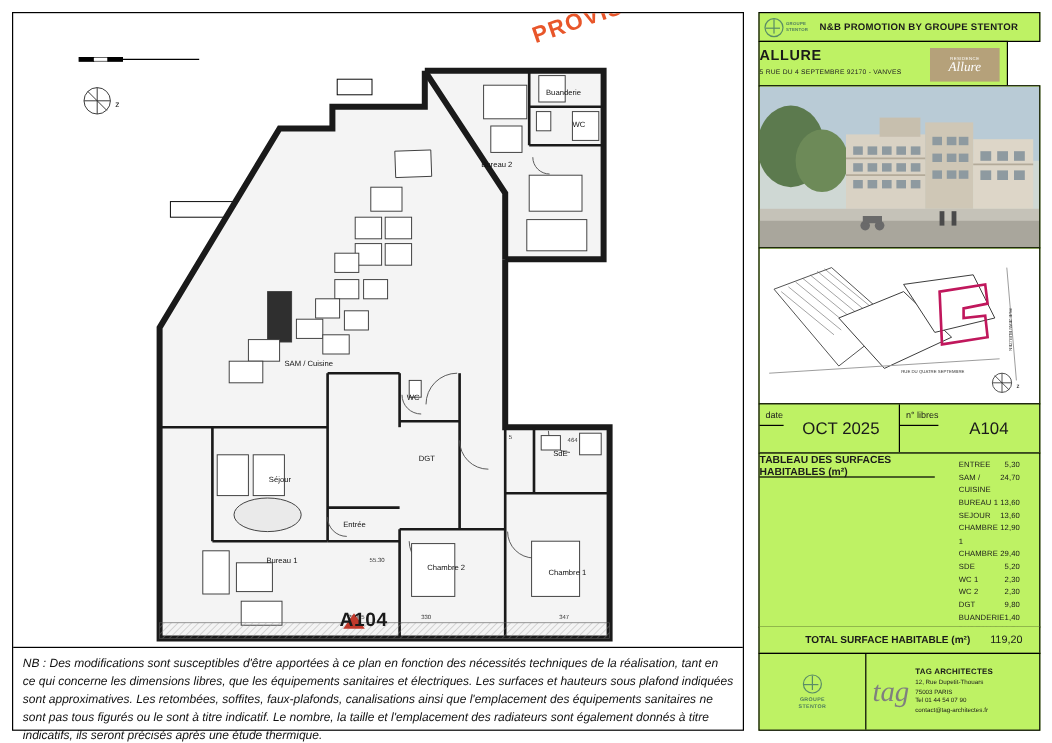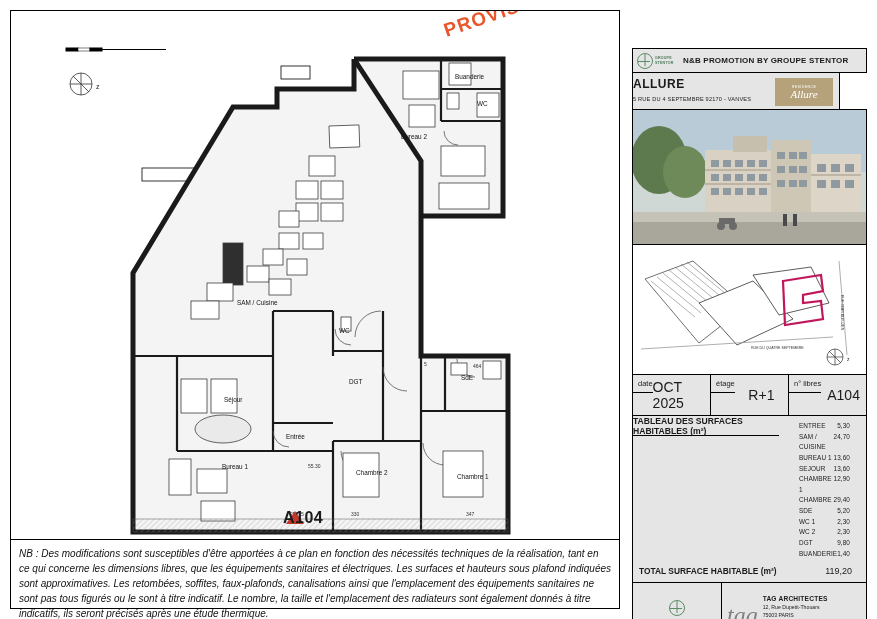--- a/index.html
+++ b/index.html
@@ -91,22 +91,21 @@
   .info-col {
     position: absolute;
     left: 632px;
     top: 10px;
     width: 235px;
     height: 599px;
   }
   .box {
     border: 1px solid #000;
     box-sizing: border-box;
-    background: #e5e5e5;
-    margin-top: 38px;
+    background: #bef264;
   }
   .promo-bar {
     position: absolute;
     left: 0; top: 0;
     width: 235px; height: 25px;
     display: flex;
     align-items: center;
     gap: 6px;
     padding-left: 4px;
     font-size: 8px;
@@ -217,20 +216,21 @@
     font-size: 6.4px;
     line-height: 1.66;
     letter-spacing: .1px;
   }
   .total-box {
     position: absolute;
     left: 0; top: 512px;
     width: 235px; height: 23px;
     display: flex; align-items: center;
     border-top: none;
+    padding-left: 32px;
   }
   .total-label { font-size: 8.4px; font-weight: bold; padding-left: 6px; flex: 1; }
   .total-val { font-size: 9px; font-weight: normal; padding-right: 14px; }
 
   .footer-box {
     position: absolute;
     left: 0; top: 534px;
     width: 235px; height: 65px;
     display: flex;
   }
@@ -544,24 +544,20 @@
         <text x="214" y="116" font-size="5" fill="#222" font-family="Liberation Sans, sans-serif">z</text>
       </svg>
     </div>
 
     <div class="box meta-row">
       <div class="meta-cell">
         <div class="meta-h">date</div>
         <div class="meta-v">OCT 2025</div>
       </div>
       <div class="meta-cell">
-        <div class="meta-h">étage</div>
-        <div class="meta-v">R+1</div>
-      </div>
-      <div class="meta-cell">
         <div class="meta-h">n° libres</div>
         <div class="meta-v">A104</div>
       </div>
     </div>
 
     <div class="box surfaces-box">
       <div class="surfaces-title">TABLEAU DES SURFACES HABITABLES (m²)</div>
       <div class="surfaces-list">
         <div class="srow">
           <span>ENTREE</span>

